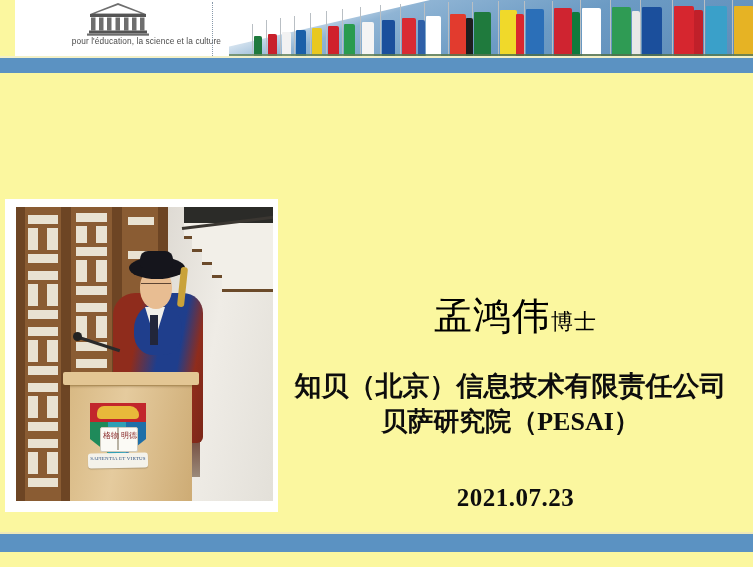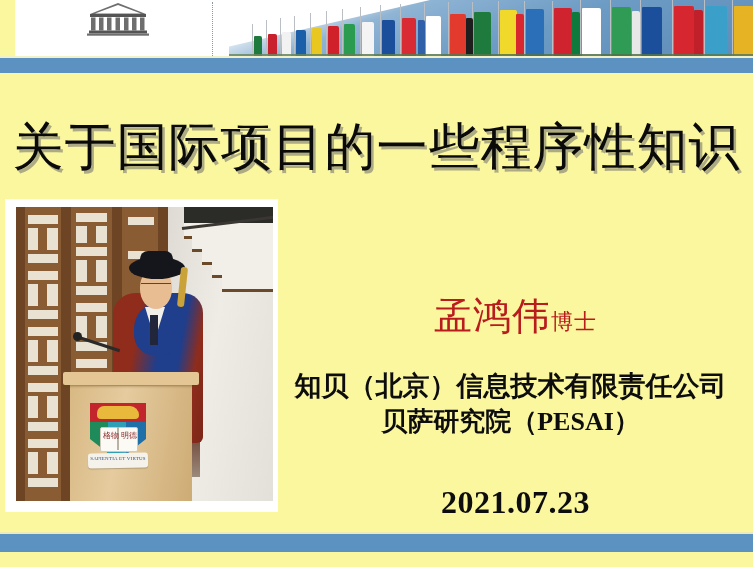--- a/index.html
+++ b/index.html
@@ -332,21 +332,21 @@
     font-family: "Liberation Serif", serif;
     white-space: nowrap;
   }
 
   
   .byline {
     position: absolute;
     left: 278px; top: 293px;
     width: 475px;
     text-align: center;
-    color: #b91c1c;
+    color: #000000;
     white-space: nowrap;
   }
   .byline .name {
     font-size: 38px;
     line-height: 46px;
     letter-spacing: 1px;
   }
   .byline .degree {
     font-size: 22px;
     letter-spacing: 1px;
@@ -365,21 +365,21 @@
     white-space: nowrap;
   }
   .affiliation .line.l2 {
     font-size: 27px;
   }
   .date-line {
     position: absolute;
     left: 278px; top: 484px;
     width: 475px;
     text-align: center;
-    font-size: 32px;
+    font-size: 25px;
     font-weight: 700;
     letter-spacing: .5px;
     color: #0d0d0d;
   }
 
   
   .footer-hairline-top {
     position: absolute;
     left: 0; top: 532px;
     width: 753px; height: 2px;
@@ -476,29 +476,29 @@
         <rect x="12" y="15.5" width="4.5" height="13" fill="#6e6e6e"></rect>
         <rect x="20" y="15.5" width="4.5" height="13" fill="#6e6e6e"></rect>
         <rect x="28.5" y="15.5" width="4.5" height="13" fill="#6e6e6e"></rect>
         <rect x="37" y="15.5" width="4.5" height="13" fill="#6e6e6e"></rect>
         <rect x="45" y="15.5" width="4.5" height="13" fill="#6e6e6e"></rect>
         <rect x="53" y="15.5" width="4.5" height="13" fill="#6e6e6e"></rect>
         <rect x="2" y="28.5" width="58" height="3" fill="#555"></rect>
         <rect x="0" y="31.5" width="62" height="2.2" fill="#6e6e6e"></rect>
       </svg>
       <div class="unesco-caption">
+        <div>pour l'éducation, la science et la culture</div>
       </div>
     </div>
     <div class="logo-divider"></div>
 
     <div class="header-hairline"></div>
     <div class="header-blue-bar"></div>
   </div>
 
-  <div class="slide-title">关于国际项目的一些程序性知识</div>
 
   <div class="photo-frame">
     <div class="photo-inner">
 
       <div class="ph-wall-right"></div>
       <div class="ph-darkband"></div>
       <div class="ph-stair" style="left:168px;top:16px;width:89px;height:13px;"></div>
       <div class="ph-stair" style="left:176px;top:29px;width:81px;height:13px;"></div>
       <div class="ph-stair" style="left:186px;top:42px;width:71px;height:13px;"></div>
       <div class="ph-stair" style="left:196px;top:55px;width:61px;height:13px;"></div>

